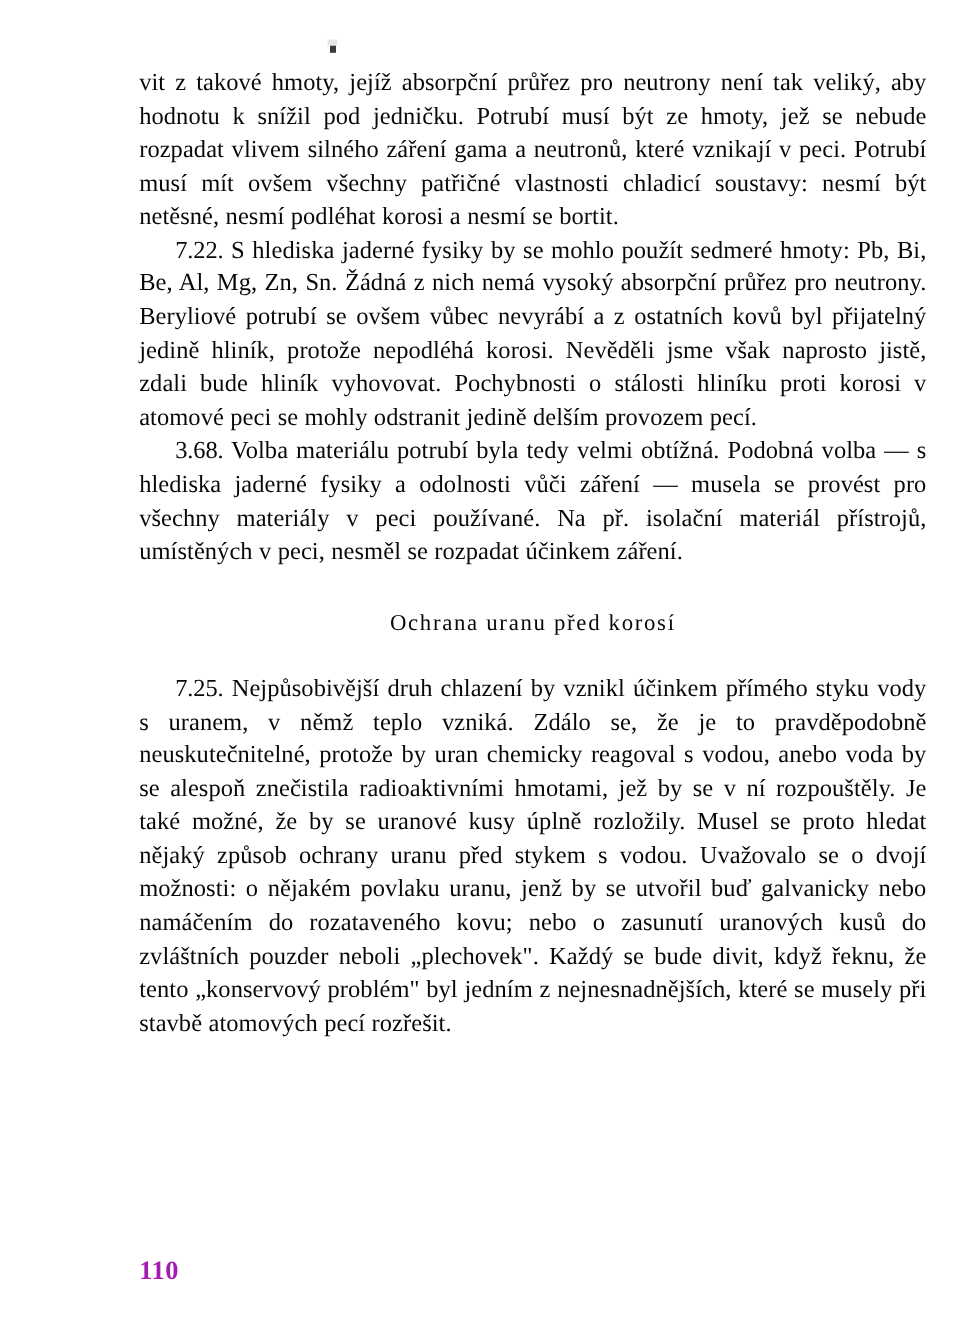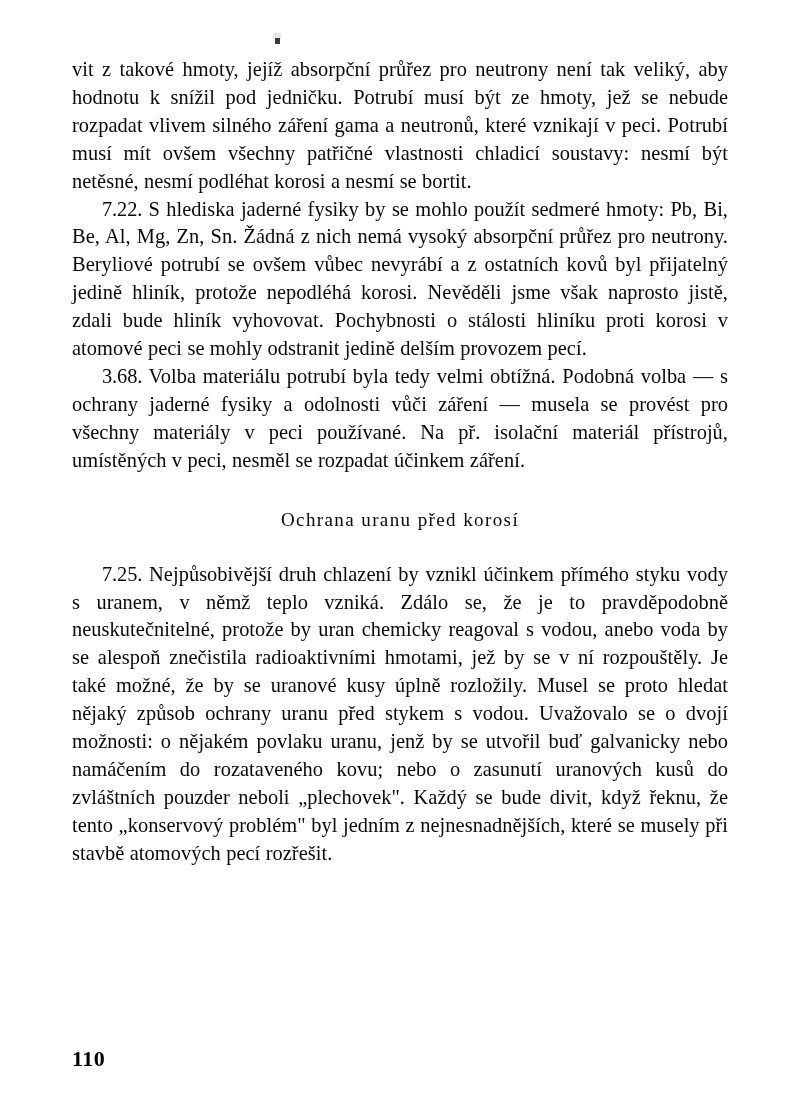--- a/index.html
+++ b/index.html
@@ -85,47 +85,48 @@
   }
 
   .folio {
     position: absolute;
     left: 72px;
     top: 1046px;
     font-family: "Liberation Serif", "DejaVu Serif", serif;
     font-size: 22px;
     font-weight: 700;
     letter-spacing: 0.5px;
-    color: #000000;
+    color: #a21caf;
   }
 
   
   .textblock, .folio {
     text-rendering: optimizeLegibility;
+    margin-left: 44px;
   }
 </style>
 </head>
 <body>
 
 <div class="page">
 
   <span class="scan-speck"></span>
 
   <div class="textblock">
 
     <p class="para">
       <span>vit z takové hmoty, jejíž absorpční průřez pro neutrony není tak veliký, aby hodnotu k snížil pod jedničku. Potrubí musí být ze hmoty, jež se nebude rozpadat vlivem silného záření gama a neutronů, které vznikají v peci. Potrubí musí mít ovšem všechny patřičné vlastnosti chladicí soustavy: nesmí být netěsné, nesmí podléhat korosi a nesmí se bortit.</span>
     </p>
 
     <p class="para indent">
       <span class="secnum">7.22.</span><span> S hlediska jaderné fysiky by se mohlo použít sedmeré hmoty: Pb, Bi, Be, Al, Mg, Zn, Sn. Žádná z nich nemá vysoký absorpční průřez pro neutrony. Beryliové potrubí se ovšem vůbec nevyrábí a z ostatních kovů byl přijatelný jedině hliník, protože nepodléhá korosi. Nevěděli jsme však naprosto jistě, zdali bude hliník vyhovovat. Pochybnosti o stálosti hliníku proti korosi v atomové peci se mohly odstranit jedině delším provozem pecí.</span>
     </p>
 
     <p class="para indent">
-      <span class="secnum">3.68.</span><span> Volba materiálu potrubí byla tedy velmi obtížná. Podobná volba — s ochrany jaderné fysiky a odolnosti vůči záření — musela se provést pro všechny materiály v peci používané. Na př. isolační materiál přístrojů, umístěných v peci, nesměl se rozpadat účinkem záření.</span>
+      <span class="secnum">3.68.</span><span> Volba materiálu potrubí byla tedy velmi obtížná. Podobná volba — s hlediska jaderné fysiky a odolnosti vůči záření — musela se provést pro všechny materiály v peci používané. Na př. isolační materiál přístrojů, umístěných v peci, nesměl se rozpadat účinkem záření.</span>
     </p>
 
 
     <h2 class="heading">Ochrana uranu před korosí</h2>
 
     <p class="para indent">
       <span class="secnum">7.25.</span><span> Nejpůsobivější druh chlazení by vznikl účinkem přímého styku vody s uranem, v němž teplo vzniká. Zdálo se, že je to pravděpodobně neuskutečnitelné, protože by uran chemicky reagoval s vodou, anebo voda by se alespoň znečistila radioaktivními hmotami, jež by se v ní rozpouštěly. Je také možné, že by se uranové kusy úplně rozložily. Musel se proto hledat nějaký způsob ochrany uranu před stykem s vodou. Uvažovalo se o dvojí možnosti: o nějakém povlaku uranu, jenž by se utvořil buď galvanicky nebo namáčením do rozataveného kovu; nebo o zasunutí uranových kusů do zvláštních pouzder neboli „plechovek". Každý se bude divit, když řeknu, že tento „konservový problém" byl jedním z nejnesnadnějších, které se musely při stavbě atomových pecí rozřešit.</span>
     </p>
 
   </div>

